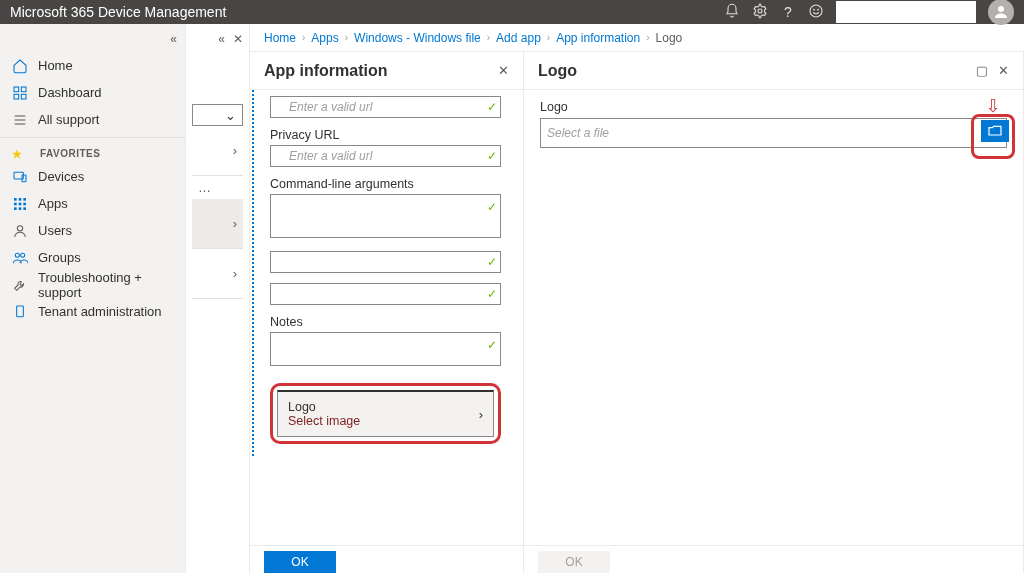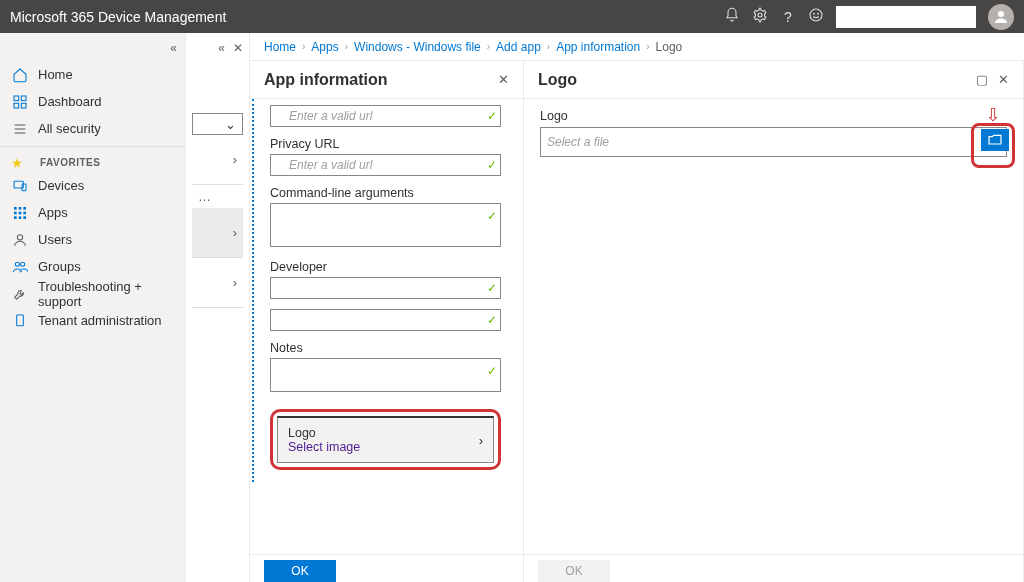--- a/index.html
+++ b/index.html
@@ -1,19 +1,19 @@
 <!DOCTYPE html>
 <html><head>
 <meta charset="utf-8">
 <style>
   * { box-sizing: border-box; margin:0; padding:0; font-family: "Segoe UI", Arial, sans-serif; }
   body { width:1024px; height:582px; overflow:hidden; background:#fff; font-size:13px; color:#323130; }
 
   
-  .topbar { height:33px; background:#484644; color:#fff; display:flex; align-items:center; padding:0 10px; }
+  .topbar { height:24px; background:#484644; color:#fff; display:flex; align-items:center; padding:0 10px; }
   .topbar .title { font-size:14px; font-weight:400; }
   .topbar .spacer { flex:1; }
   .topbar .ticon { width:28px; text-align:center; font-size:14px; color:#e1dfdd; cursor:pointer; }
   .topbar .search { width:140px; height:22px; background:#fff; margin:0 6px; }
   .topbar .avatar { width:26px; height:26px; border-radius:50%; background:#b3b0ad; margin-left:6px; display:flex; align-items:center; justify-content:center; }
   .topbar .avatar svg { width:18px; height:18px; fill:#fff; }
 
   .body { display:flex; height:549px; }
 
   
@@ -56,21 +56,21 @@
   .formwrap label { font-size:12.5px; color:#323130; display:block; margin-bottom:3px; }
   .inpwrap { position:relative; }
   .inp { width:100%; height:22px; border:1px solid #8a8886; padding:0 20px 0 18px; font-size:12px; }
   .inp::placeholder { font-style:italic; color:#a19f9d; }
   .ta { width:100%; height:44px; border:1px solid #8a8886; padding:2px 20px 2px 6px; font-size:12px; resize:none; }
   .chk { position:absolute; right:4px; top:50%; transform:translateY(-50%); color:#6bb700; font-size:12px; }
   .ta + .chk { top:6px; transform:none; }
 
   .logo-row { border:1px solid #8a8886; border-top:2px solid #323130; background:#f3f2f1; padding:8px 10px; display:flex; align-items:center; justify-content:space-between; cursor:pointer; }
   .logo-row .lt { font-size:12.5px; }
-  .logo-row .lt .s { color:#4c1d95; }
+  .logo-row .lt .s { color:#7f1d1d; }
   .callout { border:3px solid #d13438; border-radius:10px; padding:4px; margin-top:14px;}
 
   .pane-foot { height:28px; border-top:1px solid #edebe9; display:flex; align-items:flex-end; padding:0 14px; }
   .btn-pri { background:#0078d4; color:#fff; border:none; width:72px; height:22px; font-size:12px; cursor:pointer; }
   .btn-dis { background:#f3f2f1; color:#a19f9d; border:none; width:72px; height:22px; font-size:12px; }
 
   
   .logo-body { padding:10px 16px; position:relative; }
   .logo-body label { font-size:12.5px; display:block; margin-bottom:4px; }
   .filerow { display:flex; align-items:stretch; }
@@ -149,21 +149,21 @@
       <span>Dashboard</span>
     </div>
     <div class="item">
       <span class="ic grey">
           <svg class="i" viewBox="0 0 24 24" fill="none" stroke="currentColor" stroke-width="1.6">
             <line x1="4" y1="6" x2="20" y2="6"></line>
             <line x1="4" y1="12" x2="20" y2="12"></line>
             <line x1="4" y1="18" x2="20" y2="18"></line>
           </svg>
         </span>
-      <span>All security</span>
+      <span>All support</span>
     </div>
     <div class="div"></div>
     <div class="favhdr">FAVORITES</div>
     <div class="item">
       <span class="ic">
           <svg class="i" viewBox="0 0 24 24" fill="none" stroke="currentColor" stroke-width="1.6">
             <rect x="3" y="5" width="14" height="10" rx="1"></rect>
             <rect x="15" y="9" width="6" height="10" rx="1"></rect>
           </svg>
         </span>
@@ -285,21 +285,20 @@
               </div>
             </div>
             <div class="fld">
               <label>Command-line arguments</label>
               <div class="inpwrap">
                 <textarea class="ta" style=""></textarea>
                 <span class="chk">✓</span>
               </div>
             </div>
             <div class="fld">
-              <label>Developer</label>
               <div class="inpwrap">
                 <input class="inp" style="">
                 <span class="chk">✓</span>
               </div>
             </div>
             <div class="fld">
               <div class="inpwrap">
                 <input class="inp" style="">
                 <span class="chk">✓</span>
               </div>

